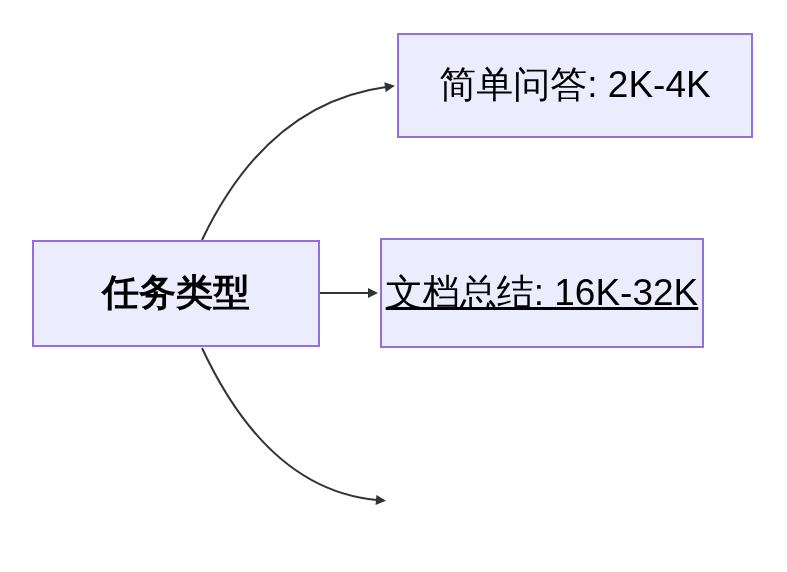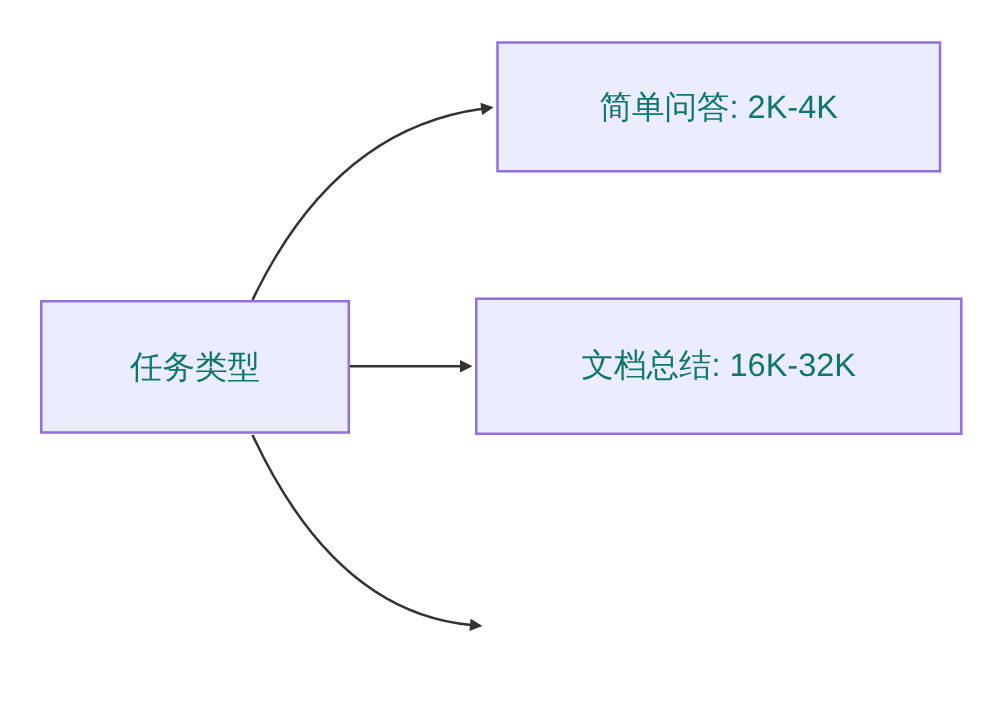--- a/index.html
+++ b/index.html
@@ -26,29 +26,29 @@
   .node {
     position: absolute;
     box-sizing: border-box;
     background: #ECECFF;
     border: 2px solid #9370DB;
     display: flex;
     align-items: center;
     justify-content: center;
   }
   .node-label {
-    color: #0f766e;
-    font-size: 26px;
+    color: #000000;
+    font-size: 37px;
     line-height: 1.2;
     white-space: nowrap;
     text-align: left;
   }
-  .node-root    { left: 32px;  top: 240px; width: 248px; height: 107px; }
+  .node-root    { left: 32px;  top: 240px; width: 288px; height: 107px; font-weight: bold; }
   .node-top     { left: 397px; top: 33px;  width: 356px; height: 105px; }
-  .node-middle  { left: 380px; top: 238px; width: 390px; height: 110px; }
+  .node-middle  { left: 380px; top: 238px; width: 324px; height: 110px; text-decoration: underline; }
   .node-bottom  { left: 388px; top: 448px; width: 374px; height: 105px; }
   .edge {
     fill: none;
     stroke: #333333;
     stroke-width: 2px;
   }
 </style>
 </head>
 <body>
 

